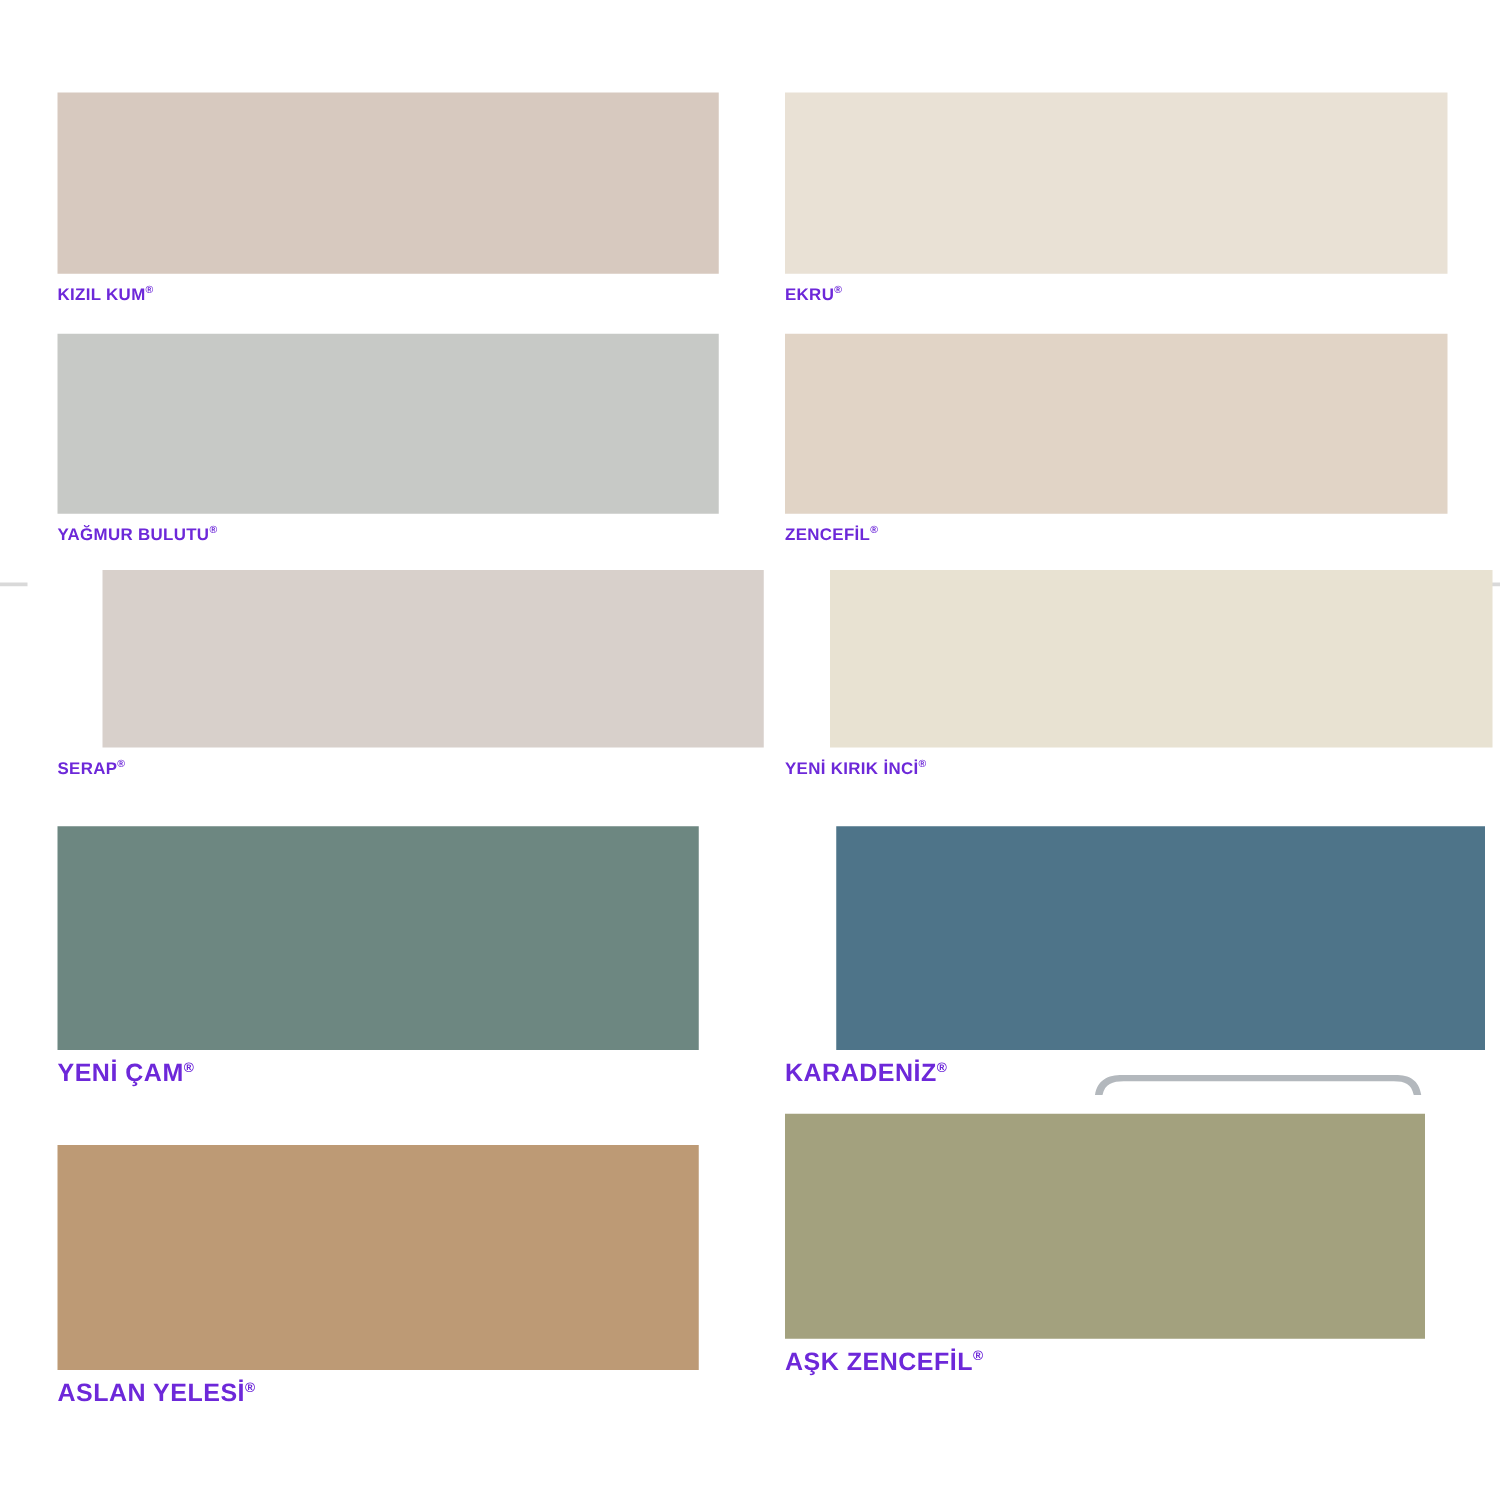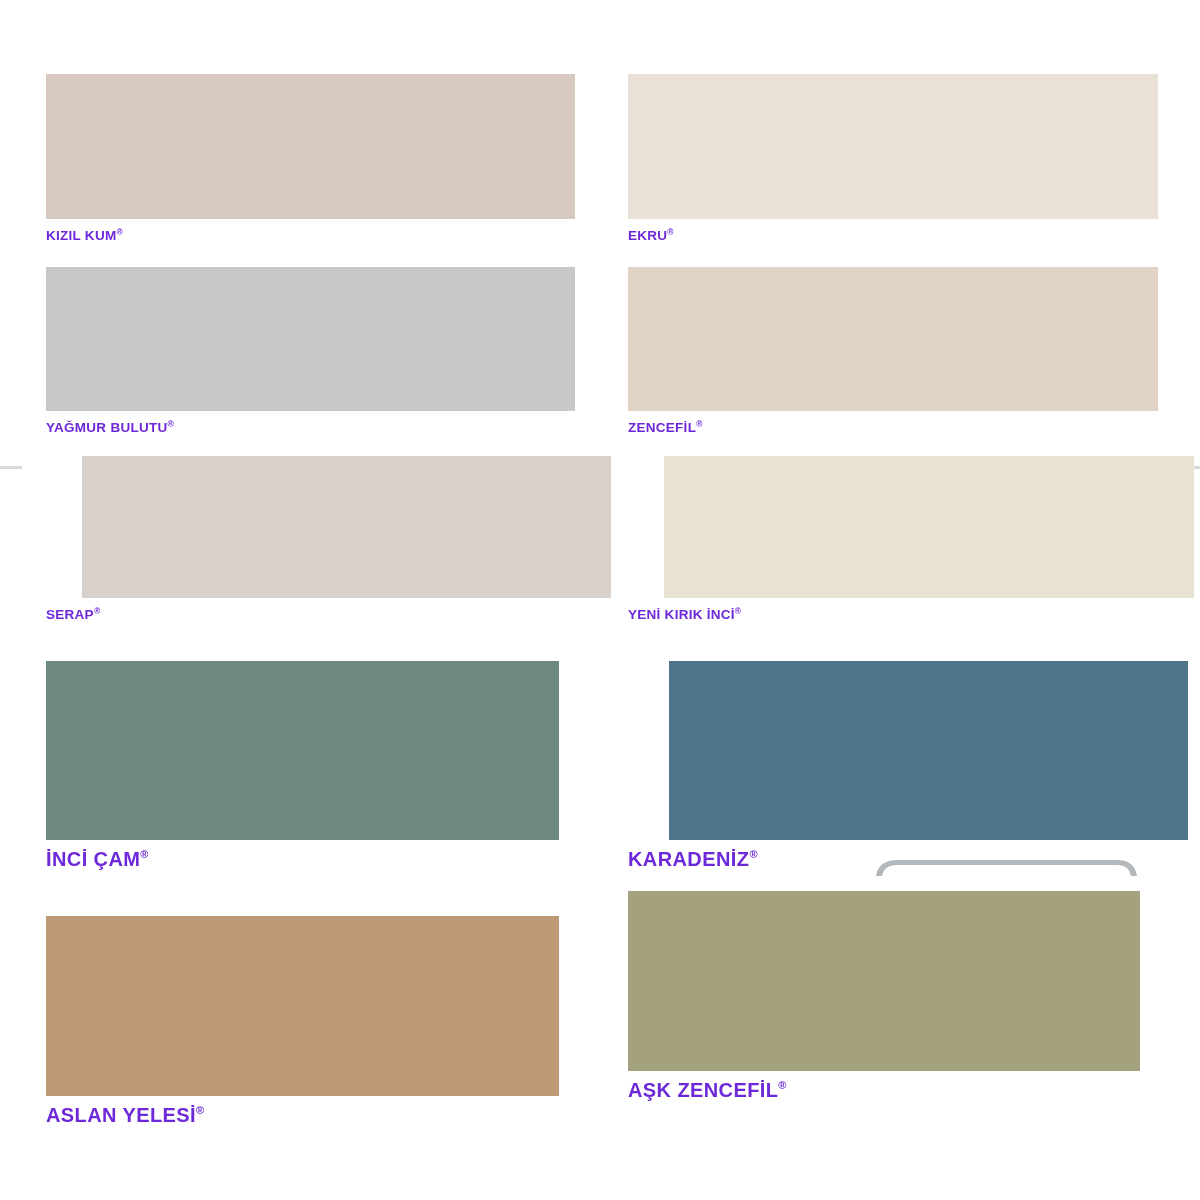--- a/index.html
+++ b/index.html
@@ -139,21 +139,21 @@
     <div class="swatch" style="background-color: rgb(216, 208, 203);"></div>
     <div class="caption small"><span>SERAP</span><span class="reg">®</span></div>
   </div>
   <div class="card r3 col-r">
     <div class="swatch" style="background-color: rgb(232, 226, 210);"></div>
     <div class="caption small"><span>YENİ KIRIK İNCİ</span><span class="reg">®</span></div>
   </div>
 
   <div class="card r4 col-l">
     <div class="swatch" style="background-color: rgb(109, 135, 129);"></div>
-    <div class="caption large"><span>İNCİ ÇAM</span><span class="reg">®</span></div>
+    <div class="caption large"><span>YENİ ÇAM</span><span class="reg">®</span></div>
   </div>
   <div class="card r4 col-r">
     <div class="swatch" style="background-color: rgb(78, 116, 137);"></div>
     <div class="caption large"><span>KARADENİZ</span><span class="reg">®</span></div>
   </div>
 
   <div class="handle-bar">
     <svg width="268" height="20" viewBox="0 0 268 20" xmlns="http://www.w3.org/2000/svg" aria-hidden="true">
       <path d="M4 19 C6 7, 14 3, 26 3 L244 3 C256 3, 263 7, 265 19 L259 19 C257 10, 252 8, 243 8 L27 8 C18 8, 12 10, 10 19 Z" fill="#b3b8bd"></path>
     </svg>

